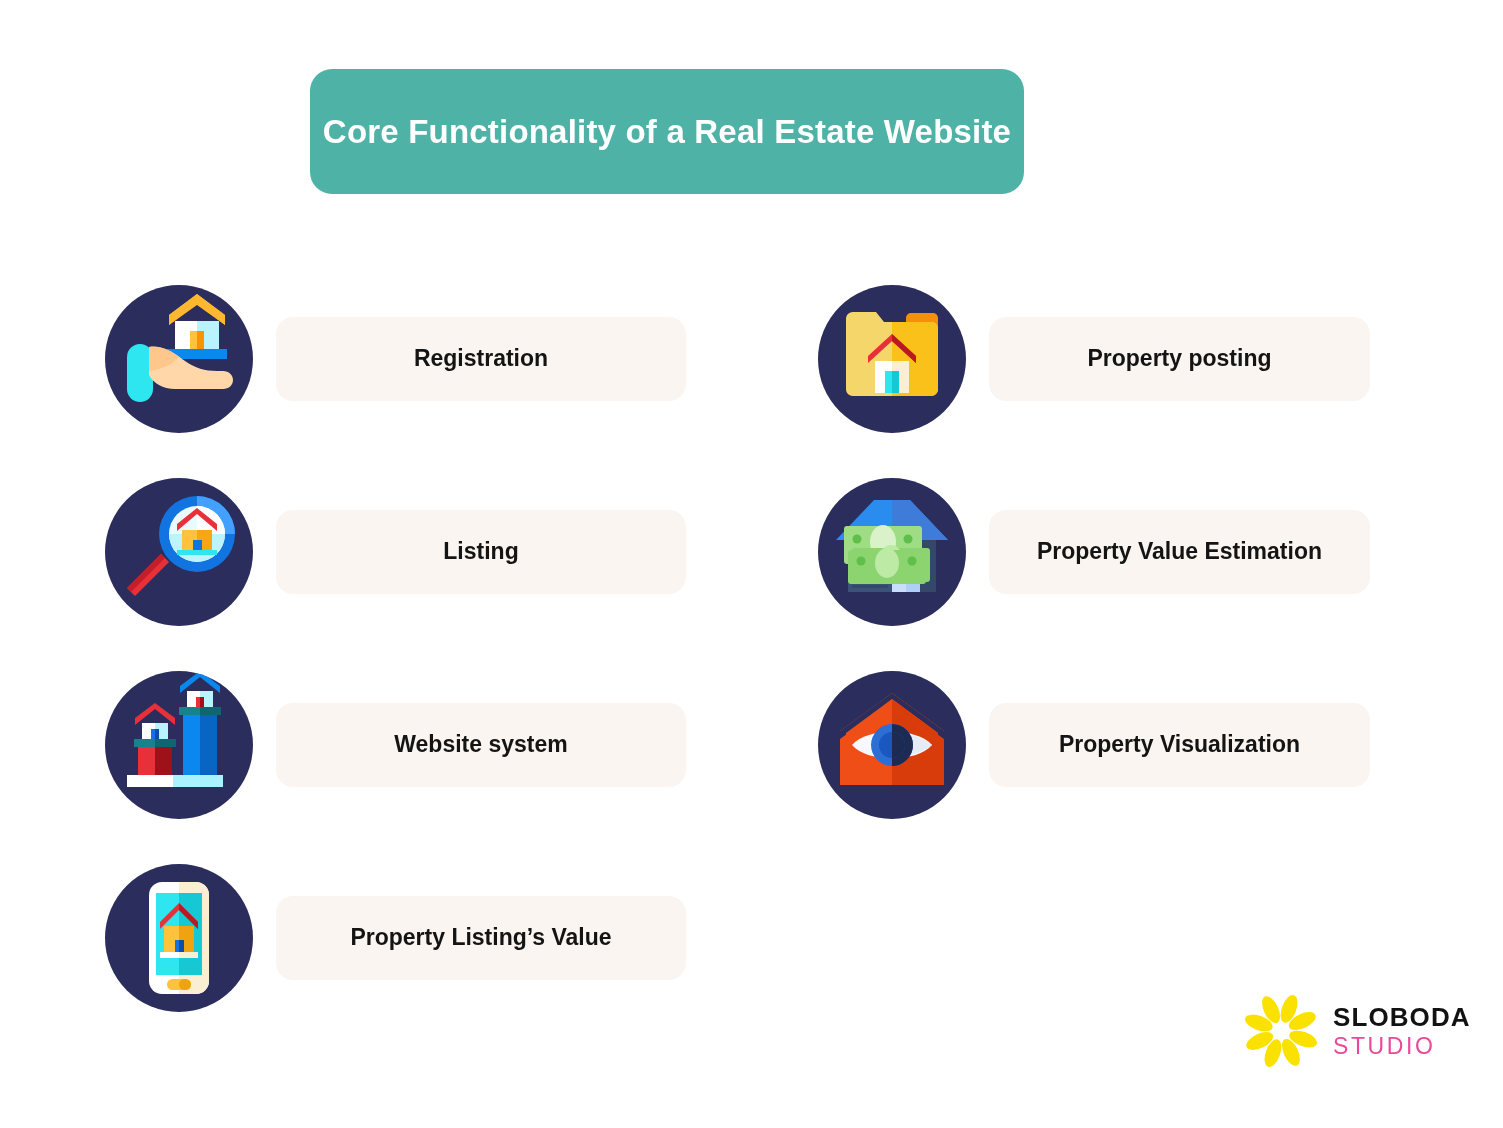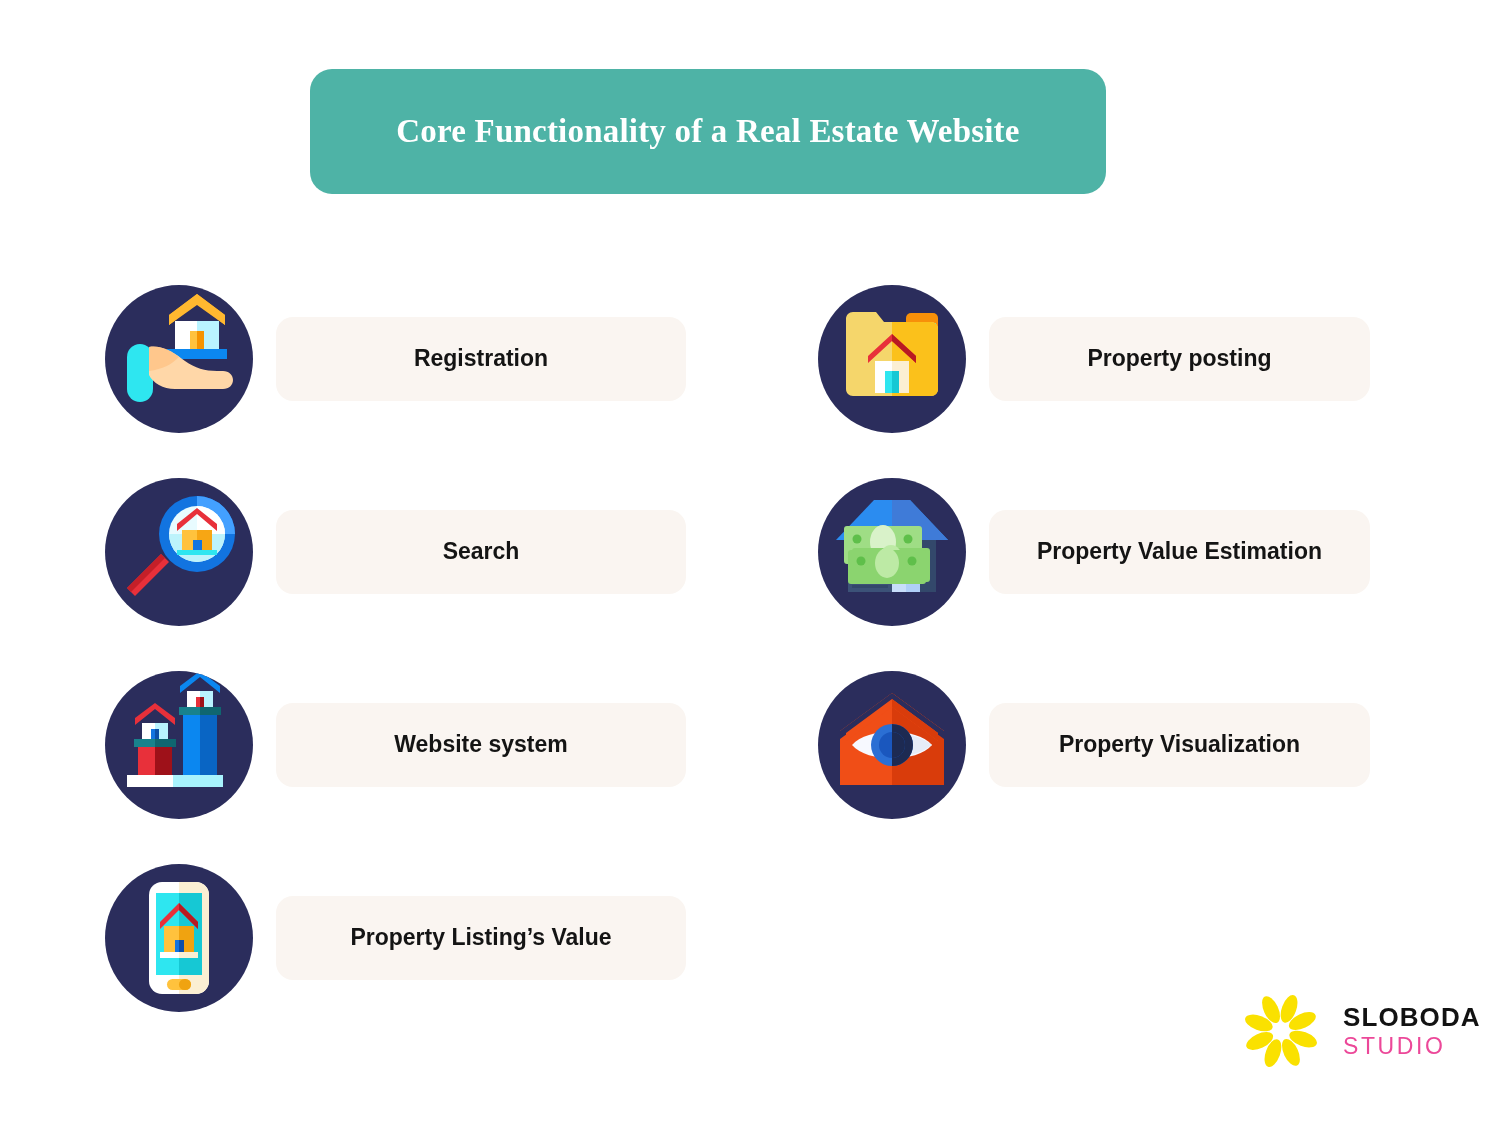--- a/index.html
+++ b/index.html
@@ -17,28 +17,27 @@
     width: 1503px;
     height: 1128px;
     background: #ffffff;
   }
 
   
   .header-banner {
     position: absolute;
     left: 310px;
     top: 69px;
-    width: 796px;
+    width: 714px;
     height: 125px;
     background: #4EB3A6;
     border-radius: 22px;
     display: flex;
     align-items: center;
     justify-content: center;
-    font-family: Liberation Serif, serif;
   }
   .header-title {
     color: #ffffff;
     font-size: 33px;
     font-weight: bold;
     letter-spacing: 0.2px;
     text-align: center;
     white-space: nowrap;
   }
 
@@ -98,21 +97,21 @@
     white-space: nowrap;
   }
 
   
   .logo {
     position: absolute;
     left: 1243px;
     top: 993px;
     display: flex;
     align-items: center;
-    gap: 24px;
+    gap: 14px;
   }
   .logo-mark { width: 76px; height: 76px; }
   .logo-words { display: flex; flex-direction: column; line-height: 1; }
   .logo-name {
     font-size: 26px;
     font-weight: bold;
     letter-spacing: 1.1px;
     color: #121212;
   }
   .logo-sub {
@@ -176,21 +175,21 @@
             <path d="M64 56 A28 28 0 0 0 92 84 A28 28 0 0 0 120 56 Z" fill="#BDF3FB"></path>
 
             <path d="M72 53 L92 36 L112 53 L112 46 L92 30 L72 46 Z" fill="#E8303A"></path>
             <rect x="77" y="52" width="30" height="22" fill="#FFC23D"></rect>
             <rect x="92" y="52" width="15" height="22" fill="#F7A614"></rect>
             <rect x="88" y="62" width="9" height="12" fill="#1274E0"></rect>
             <rect x="72" y="72" width="40" height="5" fill="#2EE6F0"></rect>
           </svg>
         </div>
         <div class="label-pill">
-          <span class="label-text">Search</span>
+          <span class="label-text">Listing</span>
         </div>
       </div>
 
       <div class="feature-row">
         <div class="icon-badge">
           <svg width="148" height="148" viewBox="0 0 148 148">
 
             <rect x="22" y="104" width="52" height="12" fill="#FFFFFF"></rect>
             <rect x="68" y="104" width="50" height="12" fill="#A8F3FD"></rect>
 

